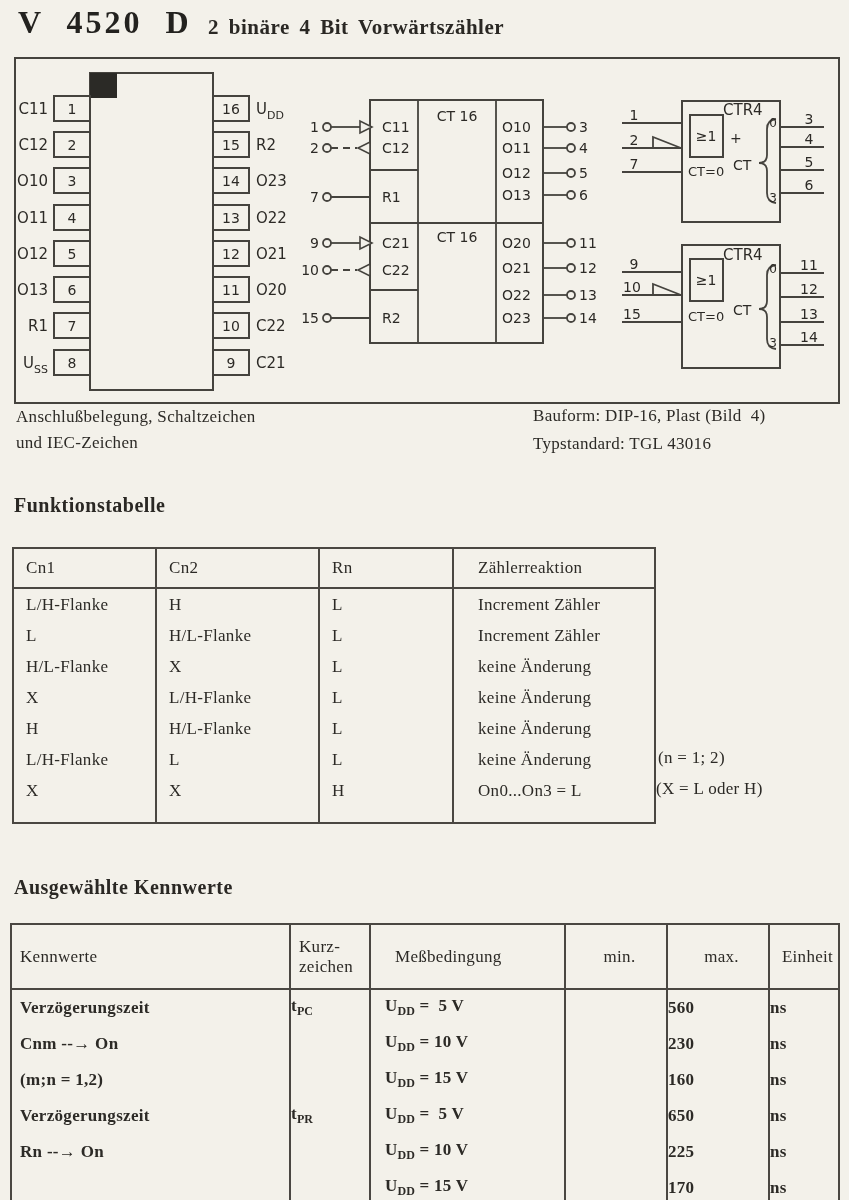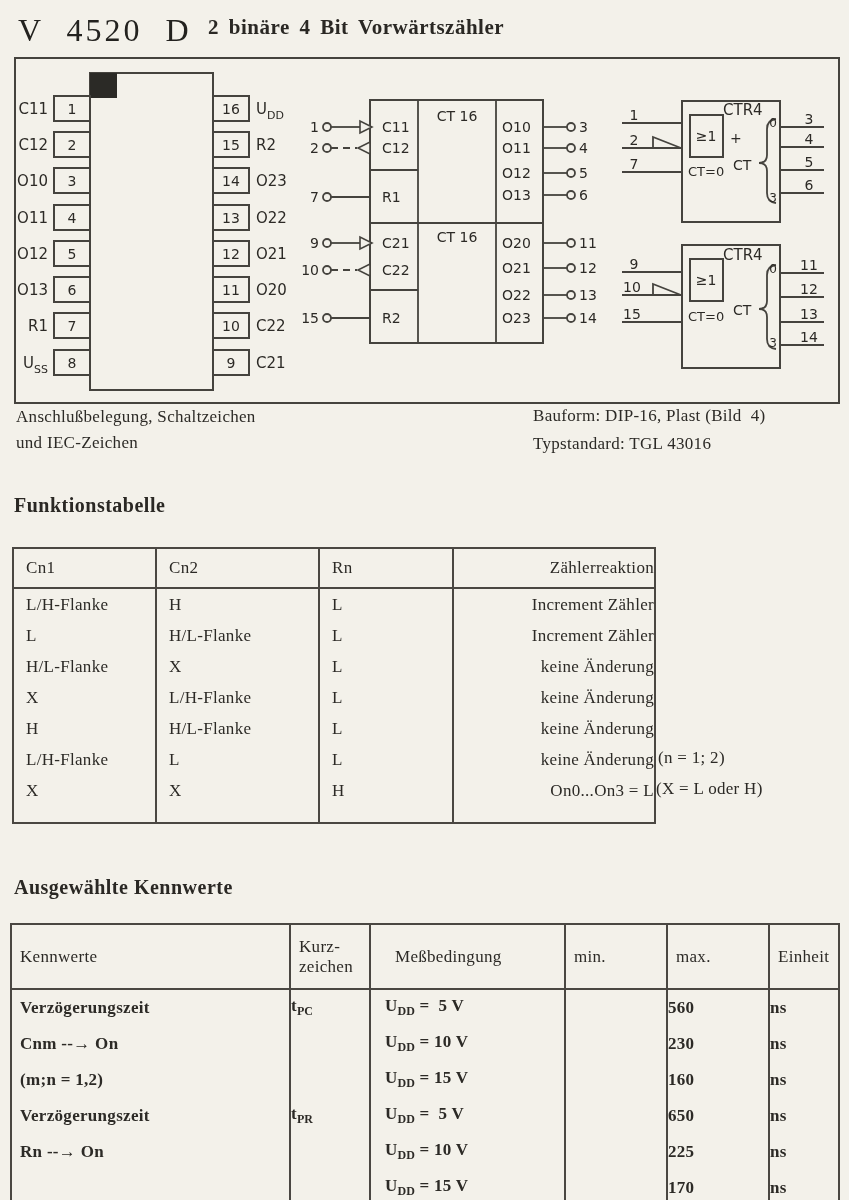--- a/index.html
+++ b/index.html
@@ -1,45 +1,45 @@
 <!DOCTYPE html>
 <html><head>
 <meta charset="utf-8">
 <style>
   html,body{margin:0;padding:0;background:#f3f1ea;}
   .page{position:relative;width:849px;height:1200px;background:#f3f1ea;overflow:hidden;
         font-family:"Liberation Serif",serif;color:#2c2a26;}
   .abs{position:absolute;}
-  .title-code{left:18px;top:12px;font-size:32px;font-weight:normal;letter-spacing:3px;word-spacing:12px;color:#23221f;}
+  .title-code{left:18px;top:4px;font-size:32px;font-weight:bold;letter-spacing:3px;word-spacing:12px;color:#23221f;}
   .title-desc{left:208px;top:15px;font-size:21px;font-weight:bold;letter-spacing:0.5px;word-spacing:4px;color:#2a2824;}
   .figure-box{left:14px;top:57px;width:822px;height:343px;border:2px solid #45433e;}
   svg text{font-family:"DejaVu Sans",sans-serif;fill:#2c2a26;dominant-baseline:central;}
   .box{fill:none;stroke:#45433e;stroke-width:2;}
   .wire{stroke:#45433e;stroke-width:1.8;fill:none;}
   .fill-ink{fill:#2b2a26;stroke:none;}
   .openarrow{fill:#f3f1ea;stroke:#45433e;stroke-width:1.6;}
   .t14{font-size:14px;} .t15{font-size:15px;} .t13{font-size:13px;} .t12{font-size:12px;}
   .sub{font-size:11px;}
   .cap{font-size:17px;letter-spacing:0.3px;white-space:pre;}
   .heading{font-size:20px;font-weight:bold;letter-spacing:0.5px;color:#2a2824;}
   table{border-collapse:collapse;table-layout:fixed;font-size:17px;letter-spacing:0.3px;color:#2c2a26;}
   .ftable{left:12px;top:547px;width:642px;border:2px solid #4a4742;}
   .ftable th,.ftable td{border-right:2px solid #4a4742;padding:0 0 0 12px;text-align:left;
                         font-weight:normal;vertical-align:middle;}
   .ftable th:last-child,.ftable td:last-child{border-right:none;}
   .ftable thead th{border-bottom:2px solid #4a4742;height:38px;}
   .ftable tbody td{height:31px;}
-  .ftable td.c4,.ftable th.c4{padding-left:24px;text-align:right;}
+  .ftable td.c4,.ftable th.c4{padding-left:24px;}
   .ftable tr.spacer td{height:16px;}
   .note{font-size:17px;letter-spacing:0.3px;white-space:pre;}
   .ktable{left:10px;top:923px;width:828px;border:2px solid #4a4742;}
   .ktable th,.ktable td{border-right:2px solid #4a4742;font-weight:normal;vertical-align:middle;}
   .ktable th:last-child,.ktable td:last-child{border-right:none;}
   .ktable thead th{border-bottom:2px solid #4a4742;height:61px;text-align:left;padding-left:8px;}
-  .ktable thead th.ctr{text-align:left;padding-left:8px;}
+  .ktable thead th.ctr{text-align:center;padding-left:8px;}
   .ktable tbody td{height:34px;padding-left:8px;font-weight:bold;}
   .ktable td.ctr{padding-left:0;}
   .ktable td.meas{white-space:pre;padding-left:14px;}
   sub{font-size:12px;letter-spacing:0;}
 </style>
 </head>
 <body>
 
 <div class="page">
 

